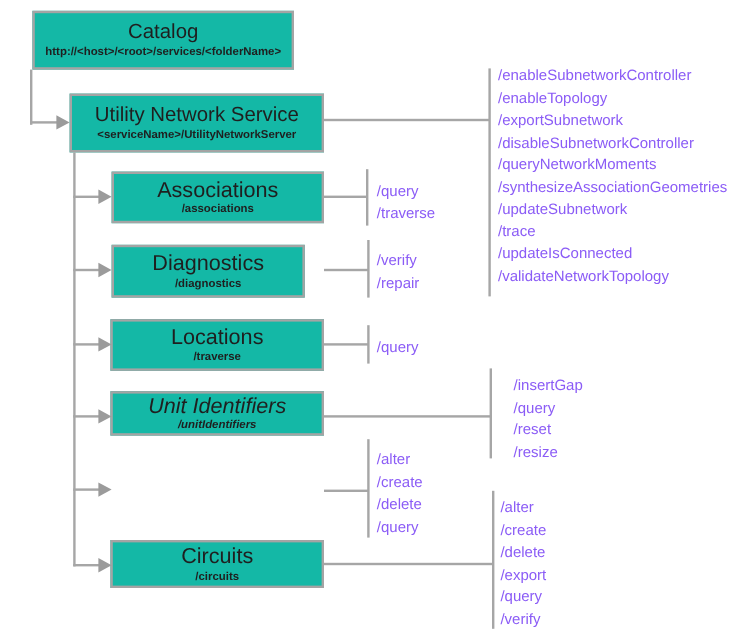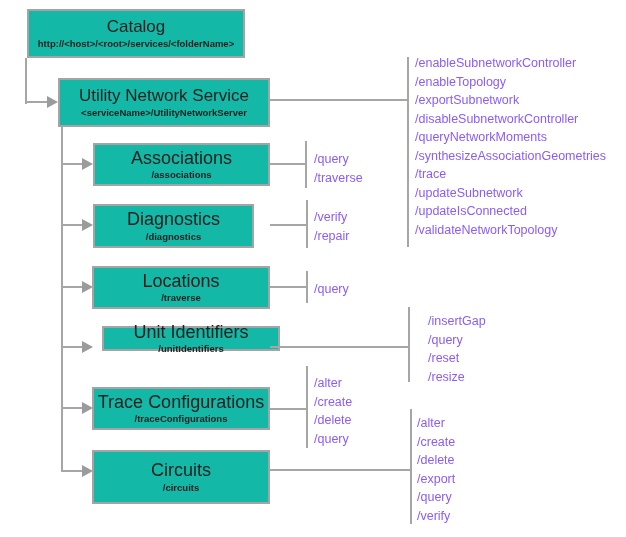--- a/index.html
+++ b/index.html
@@ -51,31 +51,27 @@
   <div class="node" style="left:93px; top:204px; width:161px; height:44px;">
     <div class="node-title">Diagnostics</div>
     <div class="node-sub">/diagnostics</div>
   </div>
 
   <div class="node" style="left:92px; top:266px; width:178px; height:43px;">
     <div class="node-title">Locations</div>
     <div class="node-sub">/traverse</div>
   </div>
 
-  <div class="node" style="left:102px; top:326px; width:178px; height:25px;">
+  <div class="node" style="left:92px; top:326px; width:178px; height:37px;font-style:italic;">
     <div class="node-title">Unit Identifiers</div>
     <div class="node-sub">/unitIdentifiers</div>
   </div>
 
-  <div class="node" style="left:92px; top:387px; width:178px; height:43px;">
-    <div class="node-title">Trace Configurations</div>
-    <div class="node-sub">/traceConfigurations</div>
-  </div>
 
-  <div class="node" style="left:92px; top:450px; width:178px; height:54px;">
+  <div class="node" style="left:92px; top:450px; width:178px; height:40px;">
     <div class="node-title">Circuits</div>
     <div class="node-sub">/circuits</div>
   </div>
 
   <div class="vline" style="left:25px; top:58px; height:46px;"></div>
   <div class="hline" style="left:25px; top:101px; width:23px;"></div>
   <div class="arrow" style="left:47px; top:96px;"></div>
 
   <div class="vline" style="left:61px; top:127px; height:345px;"></div>
 
@@ -118,22 +114,22 @@
   <div class="hline" style="left:270px; top:469px; width:141px;"></div>
   <div class="vline" style="left:410px; top:409px; height:115px;"></div>
 
   <div class="ops" style="left:415px; top:54px;">
     <div>/enableSubnetworkController</div>
     <div>/enableTopology</div>
     <div>/exportSubnetwork</div>
     <div>/disableSubnetworkController</div>
     <div>/queryNetworkMoments</div>
     <div>/synthesizeAssociationGeometries</div>
+    <div>/updateSubnetwork</div>
     <div>/trace</div>
-    <div>/updateSubnetwork</div>
     <div>/updateIsConnected</div>
     <div>/validateNetworkTopology</div>
   </div>
 
   <div class="ops" style="left:314px; top:150px;">
     <div>/query</div>
     <div>/traverse</div>
   </div>
 
   <div class="ops" style="left:314px; top:208px;">

